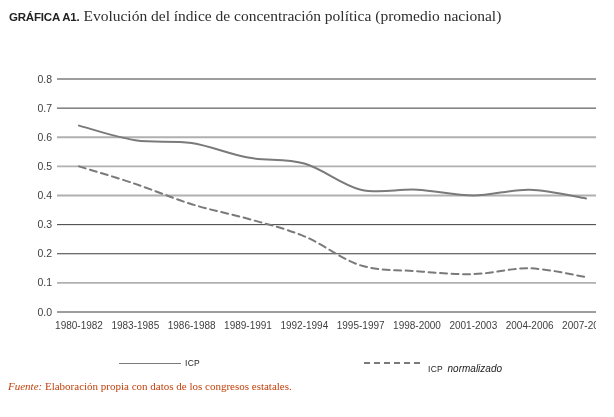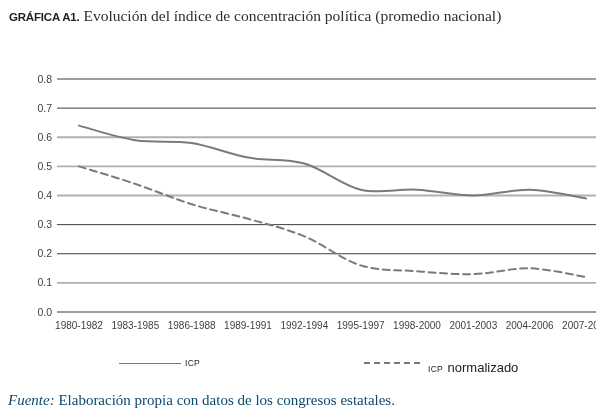--- a/index.html
+++ b/index.html
@@ -13,23 +13,23 @@
   #chart text{font-family:"Liberation Sans",sans-serif;fill:#3f3f3f;}
   .legend{position:absolute;left:17px;top:354px;width:614px;height:20px;}
   .leg-sample-solid{position:absolute;left:102px;top:9px;width:62px;height:0;
                     border-top:1.7px solid #7a7a7a;}
   .leg-sample-dashed{position:absolute;left:347px;top:8px;width:59px;height:2px;
                      background:repeating-linear-gradient(90deg,#7a7a7a 0 6px,transparent 6px 10px);}
   .leg-label{position:absolute;top:4px;color:#222;white-space:nowrap;}
   .leg-label-1{left:168px;}
   .leg-label-2{left:411px;}
   .caps{font-size:8.5px;letter-spacing:0.3px;}
-  .rest{font-size:13px;}
-  .footer{position:absolute;left:8px;top:392px;width:600px;
-          font-family:"Liberation Serif",serif;font-size:15px;color:#0c4a6e;}
+  .rest{font-size:10px;font-style:italic;}
+  .footer{position:absolute;left:8px;top:380px;width:600px;
+          font-family:"Liberation Serif",serif;font-size:11px;color:#c2410c;}
   .footer-label{font-style:italic;}
 </style>
 </head>
 <body>
 
 <div class="page">
 
   <div class="title">
     <span class="title-label">GRÁFICA A1.</span><span>Evolución del índice de concentración política (promedio nacional)</span>
   </div>

